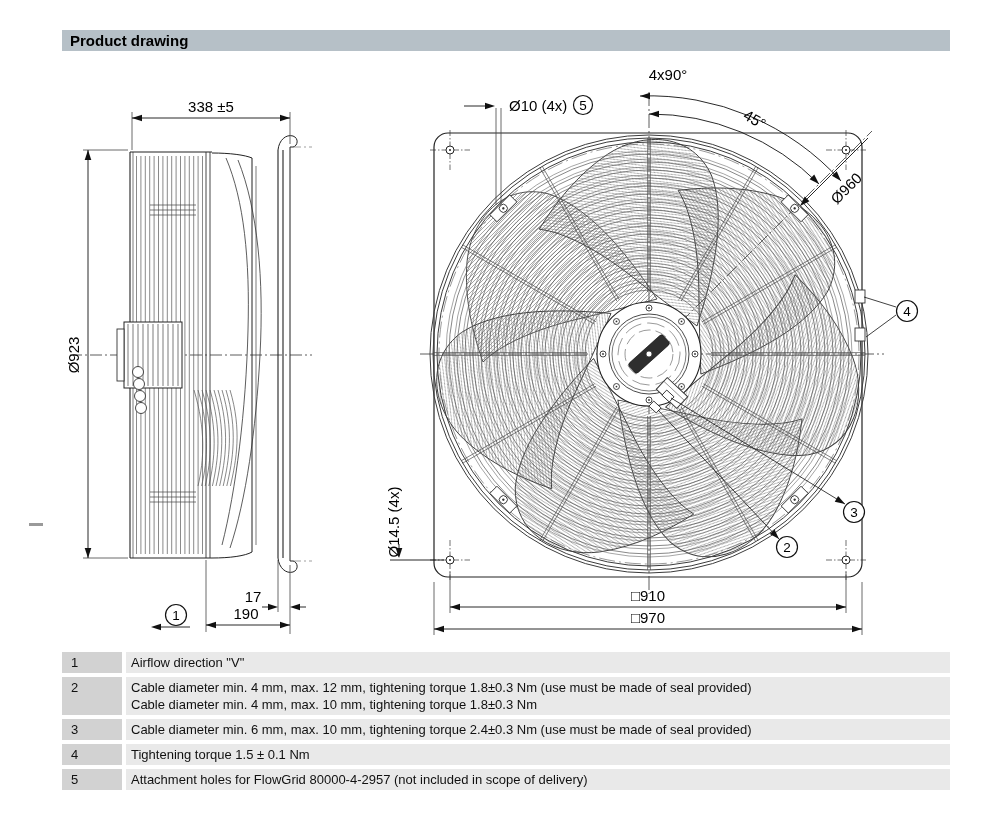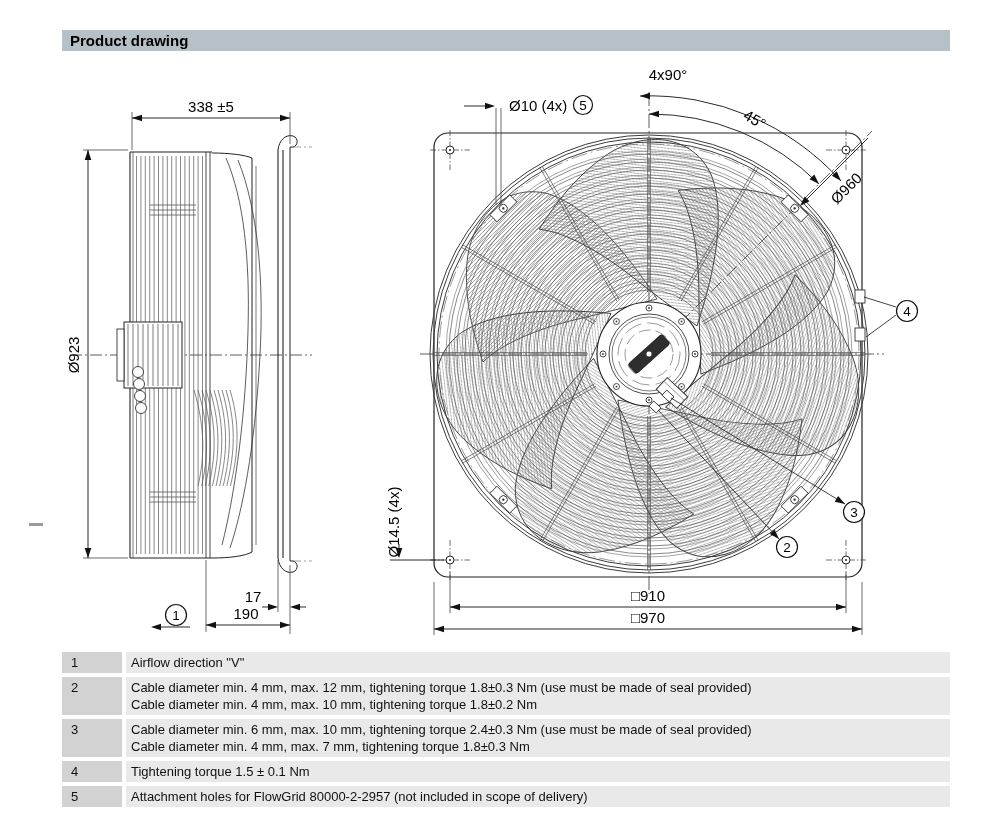--- a/index.html
+++ b/index.html
@@ -423,36 +423,35 @@
       <div class="note-row">
         <div class="note-num">1</div>
         <div class="note-txt">
           <div>Airflow direction "V"</div>
         </div>
       </div>
       <div class="note-row">
         <div class="note-num">2</div>
         <div class="note-txt">
           <div>Cable diameter min. 4 mm, max. 12 mm, tightening torque 1.8±0.3 Nm (use must be made of seal provided)</div>
-          <div>Cable diameter min. 4 mm, max. 10 mm, tightening torque 1.8±0.2 Nm</div>
+          <div>Cable diameter min. 4 mm, max. 10 mm, tightening torque 1.8±0.3 Nm</div>
         </div>
       </div>
       <div class="note-row">
         <div class="note-num">3</div>
         <div class="note-txt">
           <div>Cable diameter min. 6 mm, max. 10 mm, tightening torque 2.4±0.3 Nm (use must be made of seal provided)</div>
-          <div>Cable diameter min. 4 mm, max. 7 mm, tightening torque 1.8±0.3 Nm</div>
         </div>
       </div>
       <div class="note-row">
         <div class="note-num">4</div>
         <div class="note-txt">
           <div>Tightening torque 1.5 ± 0.1 Nm</div>
         </div>
       </div>
       <div class="note-row">
         <div class="note-num">5</div>
         <div class="note-txt">
-          <div>Attachment holes for FlowGrid 80000-2-2957 (not included in scope of delivery)</div>
+          <div>Attachment holes for FlowGrid 80000-4-2957 (not included in scope of delivery)</div>
         </div>
       </div>
     </div>
 </div>
 
 </body></html>

